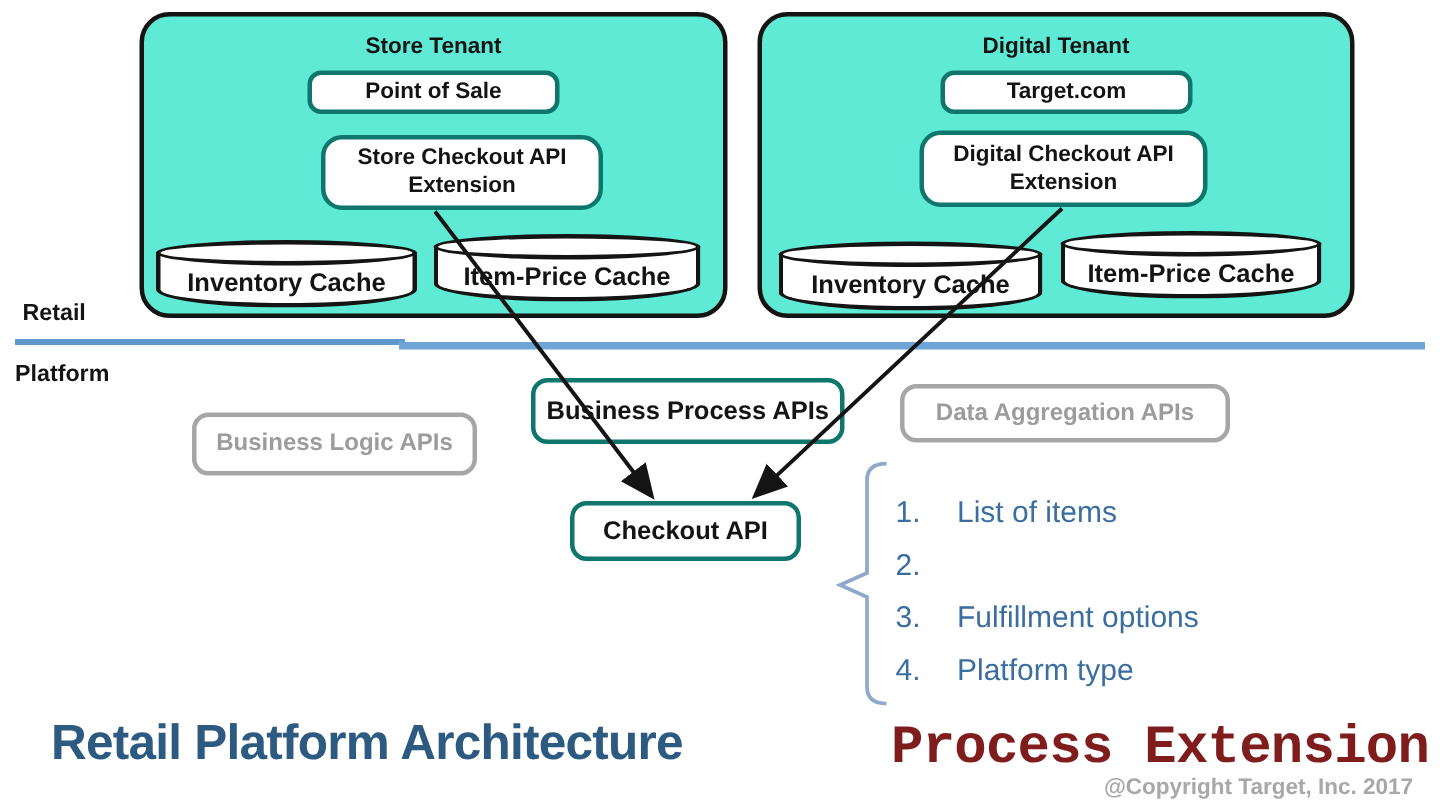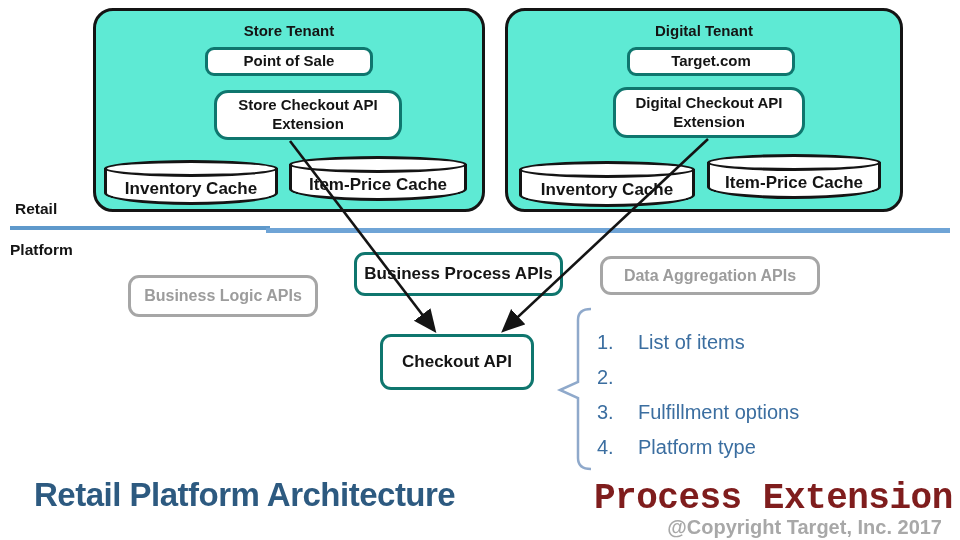--- a/index.html
+++ b/index.html
@@ -61,21 +61,21 @@
   .title-left {
     position:absolute; left:34px; top:476px;
     font-size:33px; font-weight:bold; color:#2d5a80; letter-spacing:-0.5px;
   }
   .title-right {
     position:absolute; left:594px; top:478px;
     font-size:36px; font-weight:bold; color:#7f1d1d; letter-spacing:-0.5px;font-family:Liberation Mono, monospace;
   }
   .copyright {
     position:absolute; right:18px; top:516px;
-    font-size:20px; font-weight:bold; color:#a8a8a8;
+    font-size:15px; font-weight:bold; color:#a8a8a8;
   }
 
   svg.overlay { position:absolute; left:0; top:0; pointer-events:none; z-index:10; }
 </style>
 </head>
 <body>
 
 <div class="abs tenant" style="left:93px; top:8px; width:392px; height:204px;">
   <div class="tenant-title">Store Tenant</div>
 </div>
@@ -107,21 +107,21 @@
 </div>
 
 <div class="abs side-label" style="left:15px; top:200px;">Retail</div>
 <div class="divider" style="left:10px; top:226px; width:260px; height:4px; background:#5f99cb;"></div>
 <div class="divider" style="left:266px; top:228px; width:684px; height:4.5px; background:#6fa4d6;"></div>
 <div class="abs side-label" style="left:10px; top:241px;">Platform</div>
 
 <div class="abs box platform-gray" style="left:128px; top:253px; width:190px; height:42px;margin-top:22px;">Business Logic APIs</div>
 <div class="abs box platform-black" style="left:354px; top:252px; width:209px; height:44px;">Business Process APIs</div>
 <div class="abs box platform-gray" style="left:600px; top:256px; width:220px; height:39px;">Data Aggregation APIs</div>
-<div class="abs box platform-black" style="left:380px; top:334px; width:154px; height:56px;">Checkout API</div>
+<div class="abs box platform-black" style="left:380px; top:334px; width:154px; height:40px;">Checkout API</div>
 
 <svg class="abs" style="left:552px; top:306px;" width="44" height="166" viewBox="0 0 44 166">
   <path d="M 39 3 Q 26 3 26 14 L 26 76 L 8 84 L 26 92 L 26 152 Q 26 163 39 163" fill="none" stroke="#8fa9cb" stroke-width="2.5"></path>
 </svg>
 
 <div class="steps">
   <div class="step">
     <span class="step-num">1.</span>
     <span>List of items</span>
   </div>

